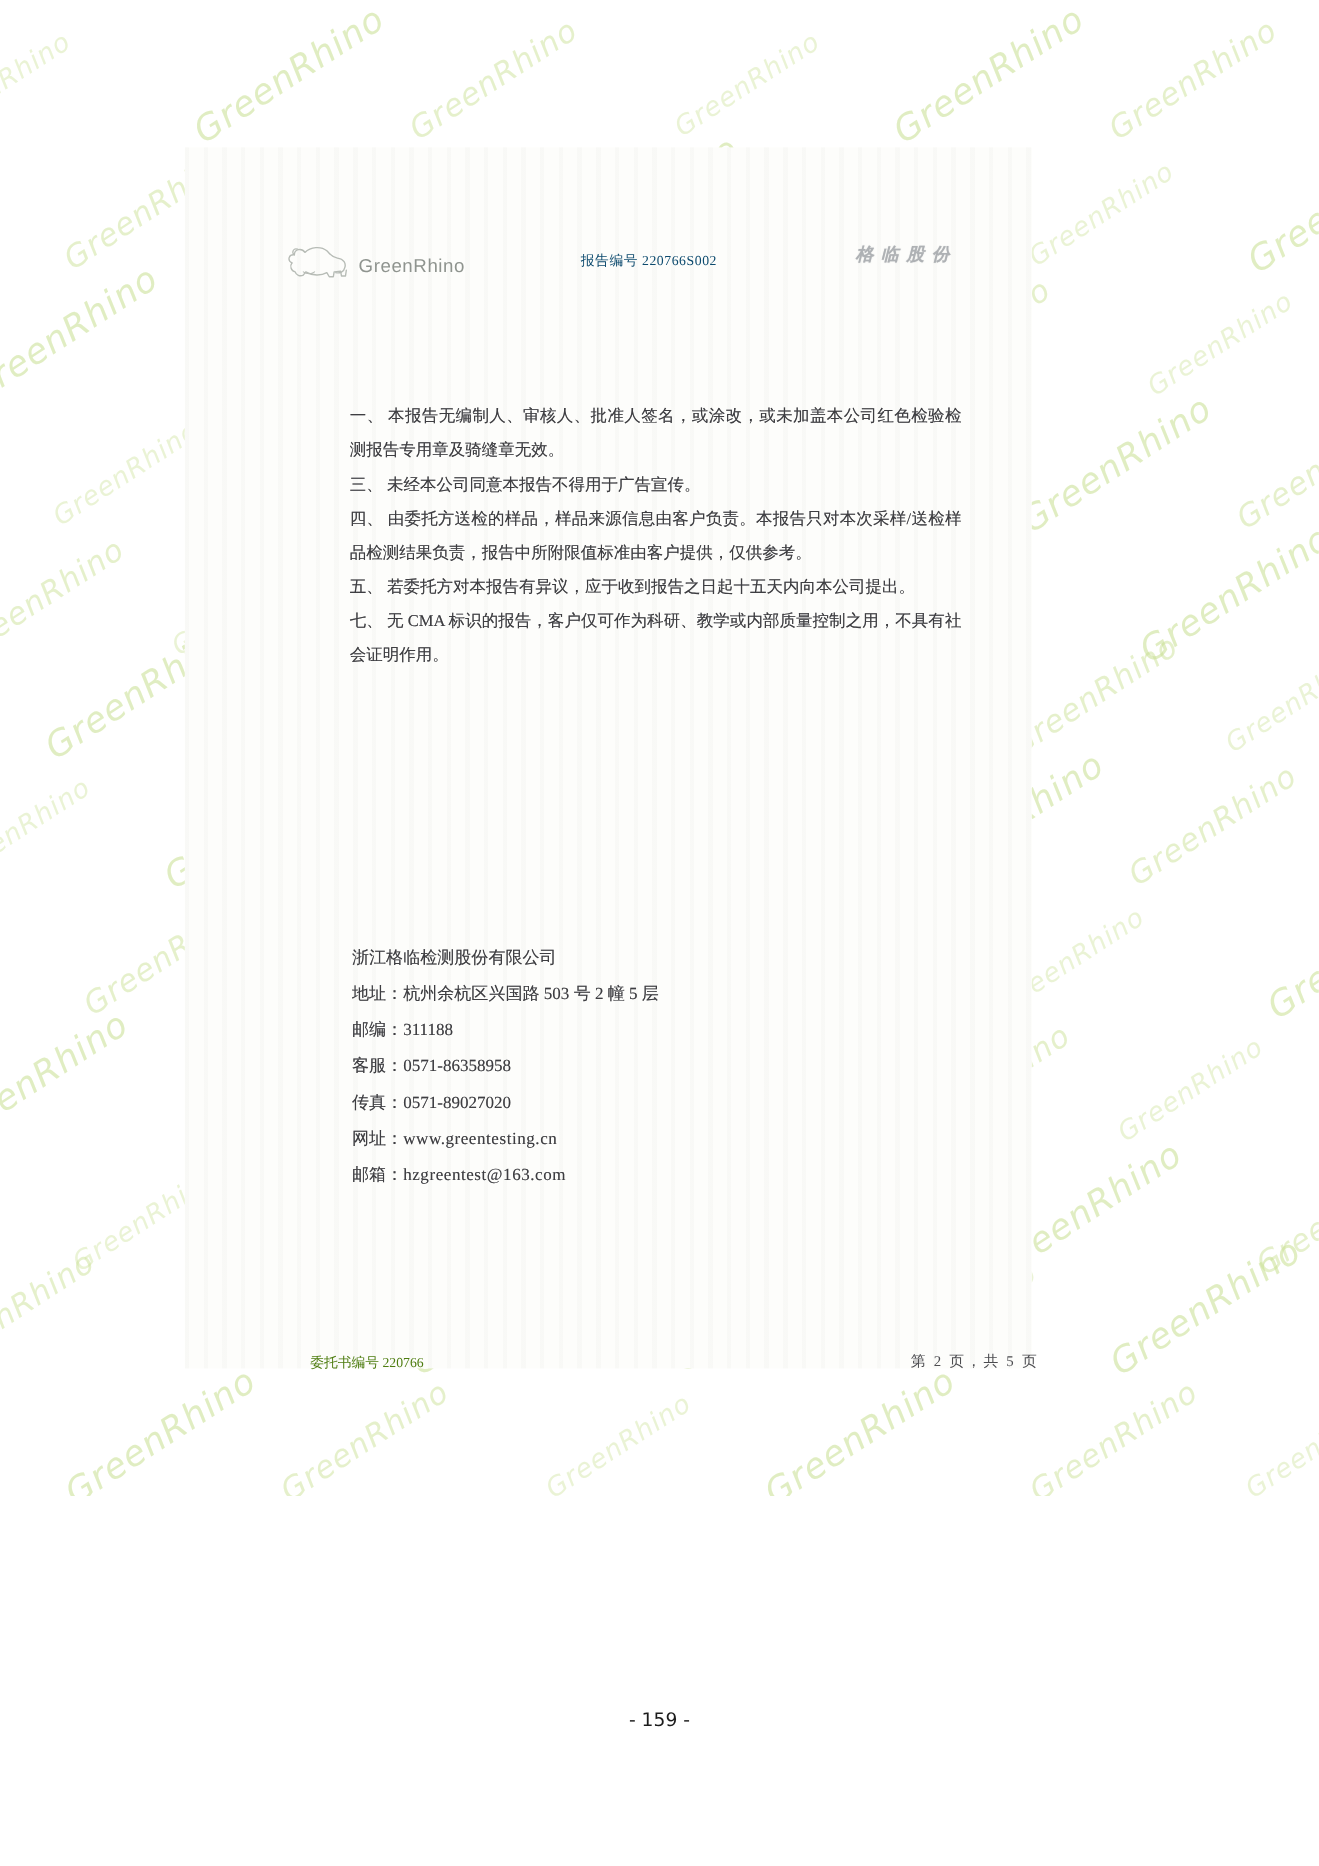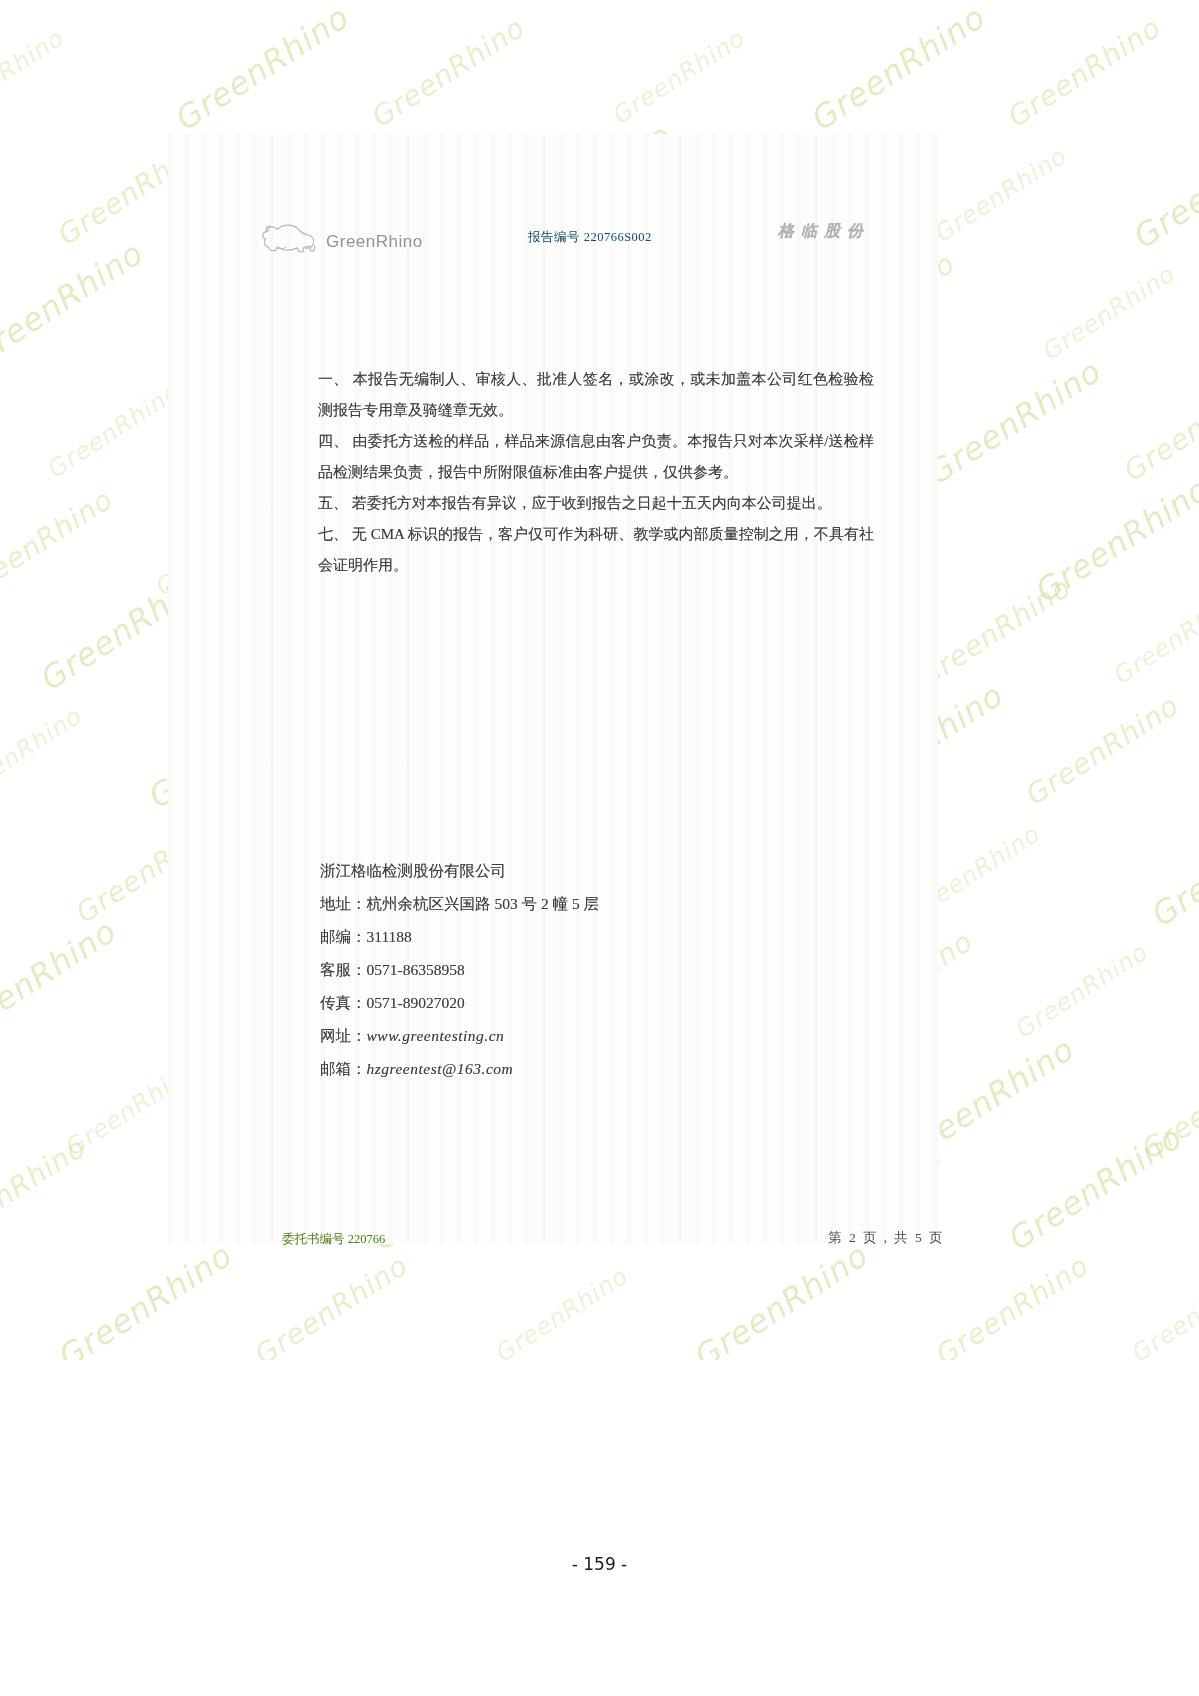--- a/index.html
+++ b/index.html
@@ -51,21 +51,21 @@
     font-size:15px; line-height:31px; color:#3e3e42;
     text-align:justify; text-justify:inter-ideograph;
     text-shadow:0 0 0.5px rgba(62,62,66,0.55);
   }
   .company {
     position:absolute; left:320px; top:854px; width:460px;
     font-size:15.5px; line-height:33px; color:#3e3e42;
     text-shadow:0 0 0.5px rgba(62,62,66,0.5);
   }
   .company .line { white-space:nowrap; }
-  .company .it { font-style:italic; letter-spacing:0.5px; }
+  .company .it { letter-spacing:0.5px; }
   .doc-footer-left {
     position:absolute; left:282px; top:1231px;
     font-size:12.5px; color:#4d7c0f;
   }
   .doc-footer-right {
     position:absolute; left:828px; top:1229px; width:112px;
     font-size:13.5px; color:#4c4c50; letter-spacing:2px; white-space:nowrap;
   }
   .page-num {
     position:absolute; left:0; top:1554px; width:1199px; text-align:center;
@@ -167,20 +167,21 @@
     <span class="hdr-logo-text">GreenRhino</span>
   </div>
 
   <div class="report-no">报告编号 220766S002</div>
 
   <div class="brand-right">格临股份</div>
 
 
   <div class="notes">
     <div>一、 本报告无编制人、审核人、批准人签名，或涂改，或未加盖本公司红色检验检测报告专用章及骑缝章无效。</div>
+    <div>三、 未经本公司同意本报告不得用于广告宣传。</div>
     <div>四、 由委托方送检的样品，样品来源信息由客户负责。本报告只对本次采样/送检样品检测结果负责，报告中所附限值标准由客户提供，仅供参考。</div>
     <div>五、 若委托方对本报告有异议，应于收到报告之日起十五天内向本公司提出。</div>
     <div>七、 无 CMA 标识的报告，客户仅可作为科研、教学或内部质量控制之用，不具有社会证明作用。</div>
   </div>
 
   <div class="company">
     <div class="line">浙江格临检测股份有限公司</div>
     <div class="line">地址：杭州余杭区兴国路 503 号 2 幢 5 层</div>
     <div class="line">邮编：311188</div>
     <div class="line">客服：0571-86358958</div>

